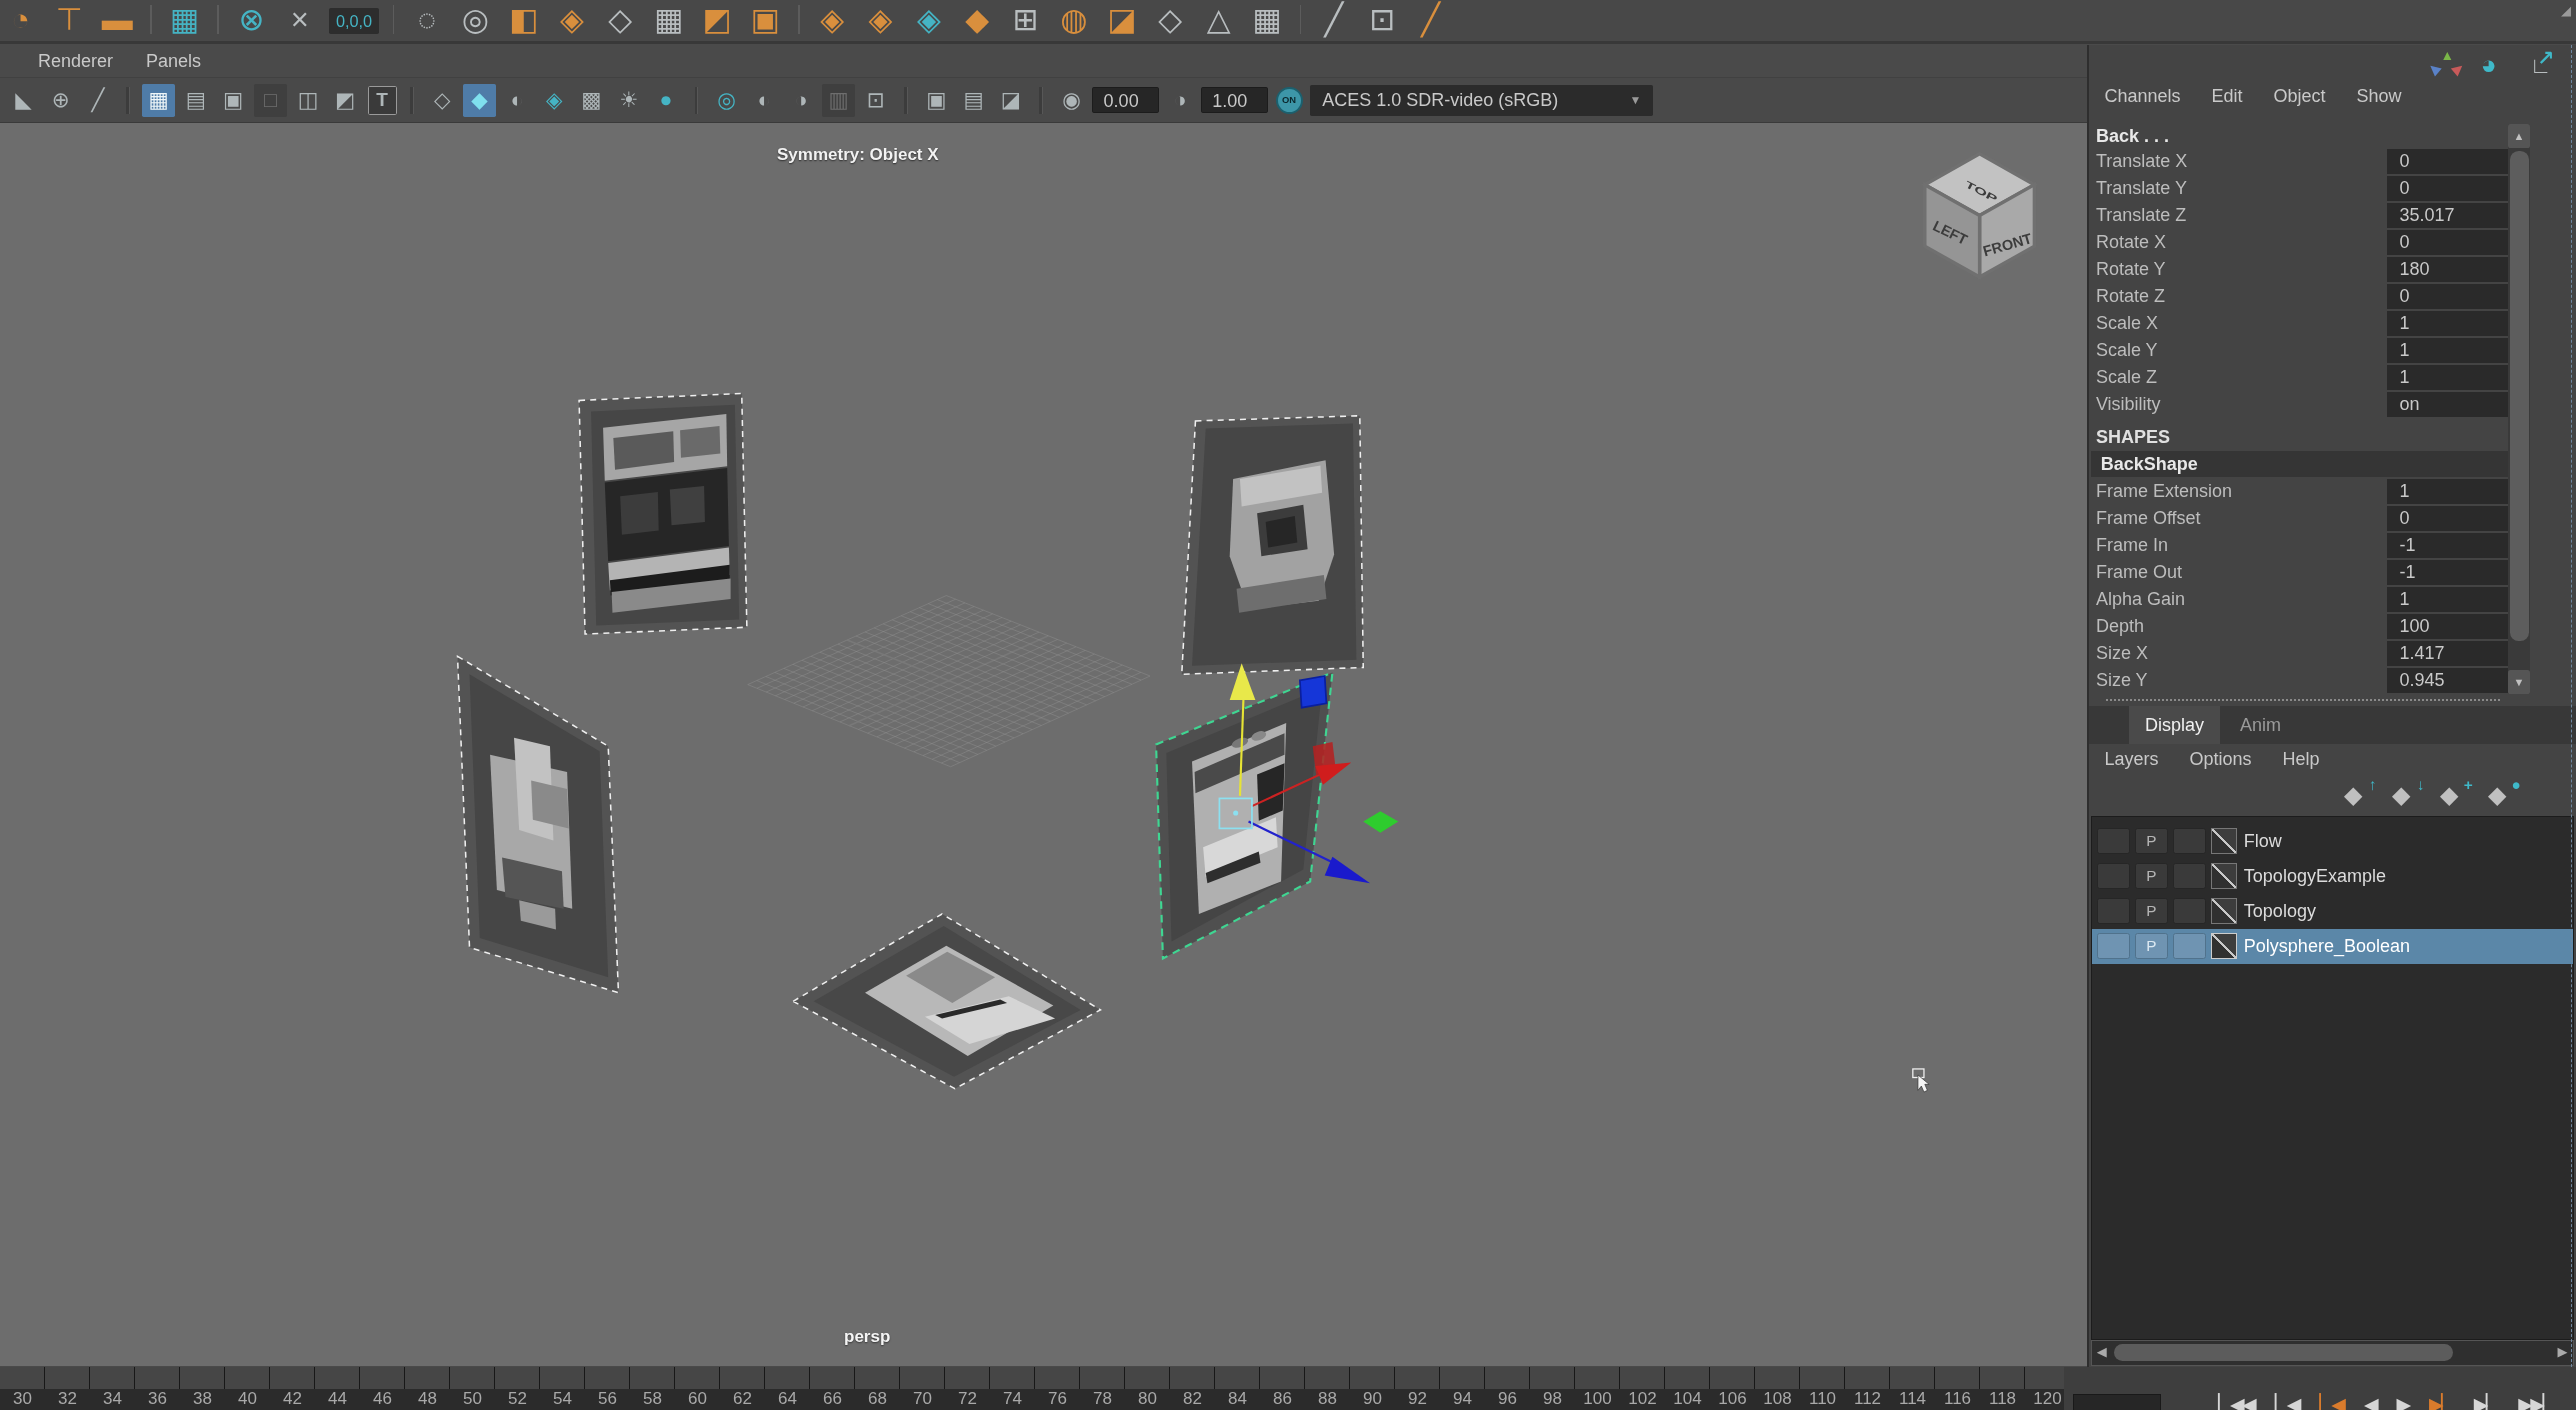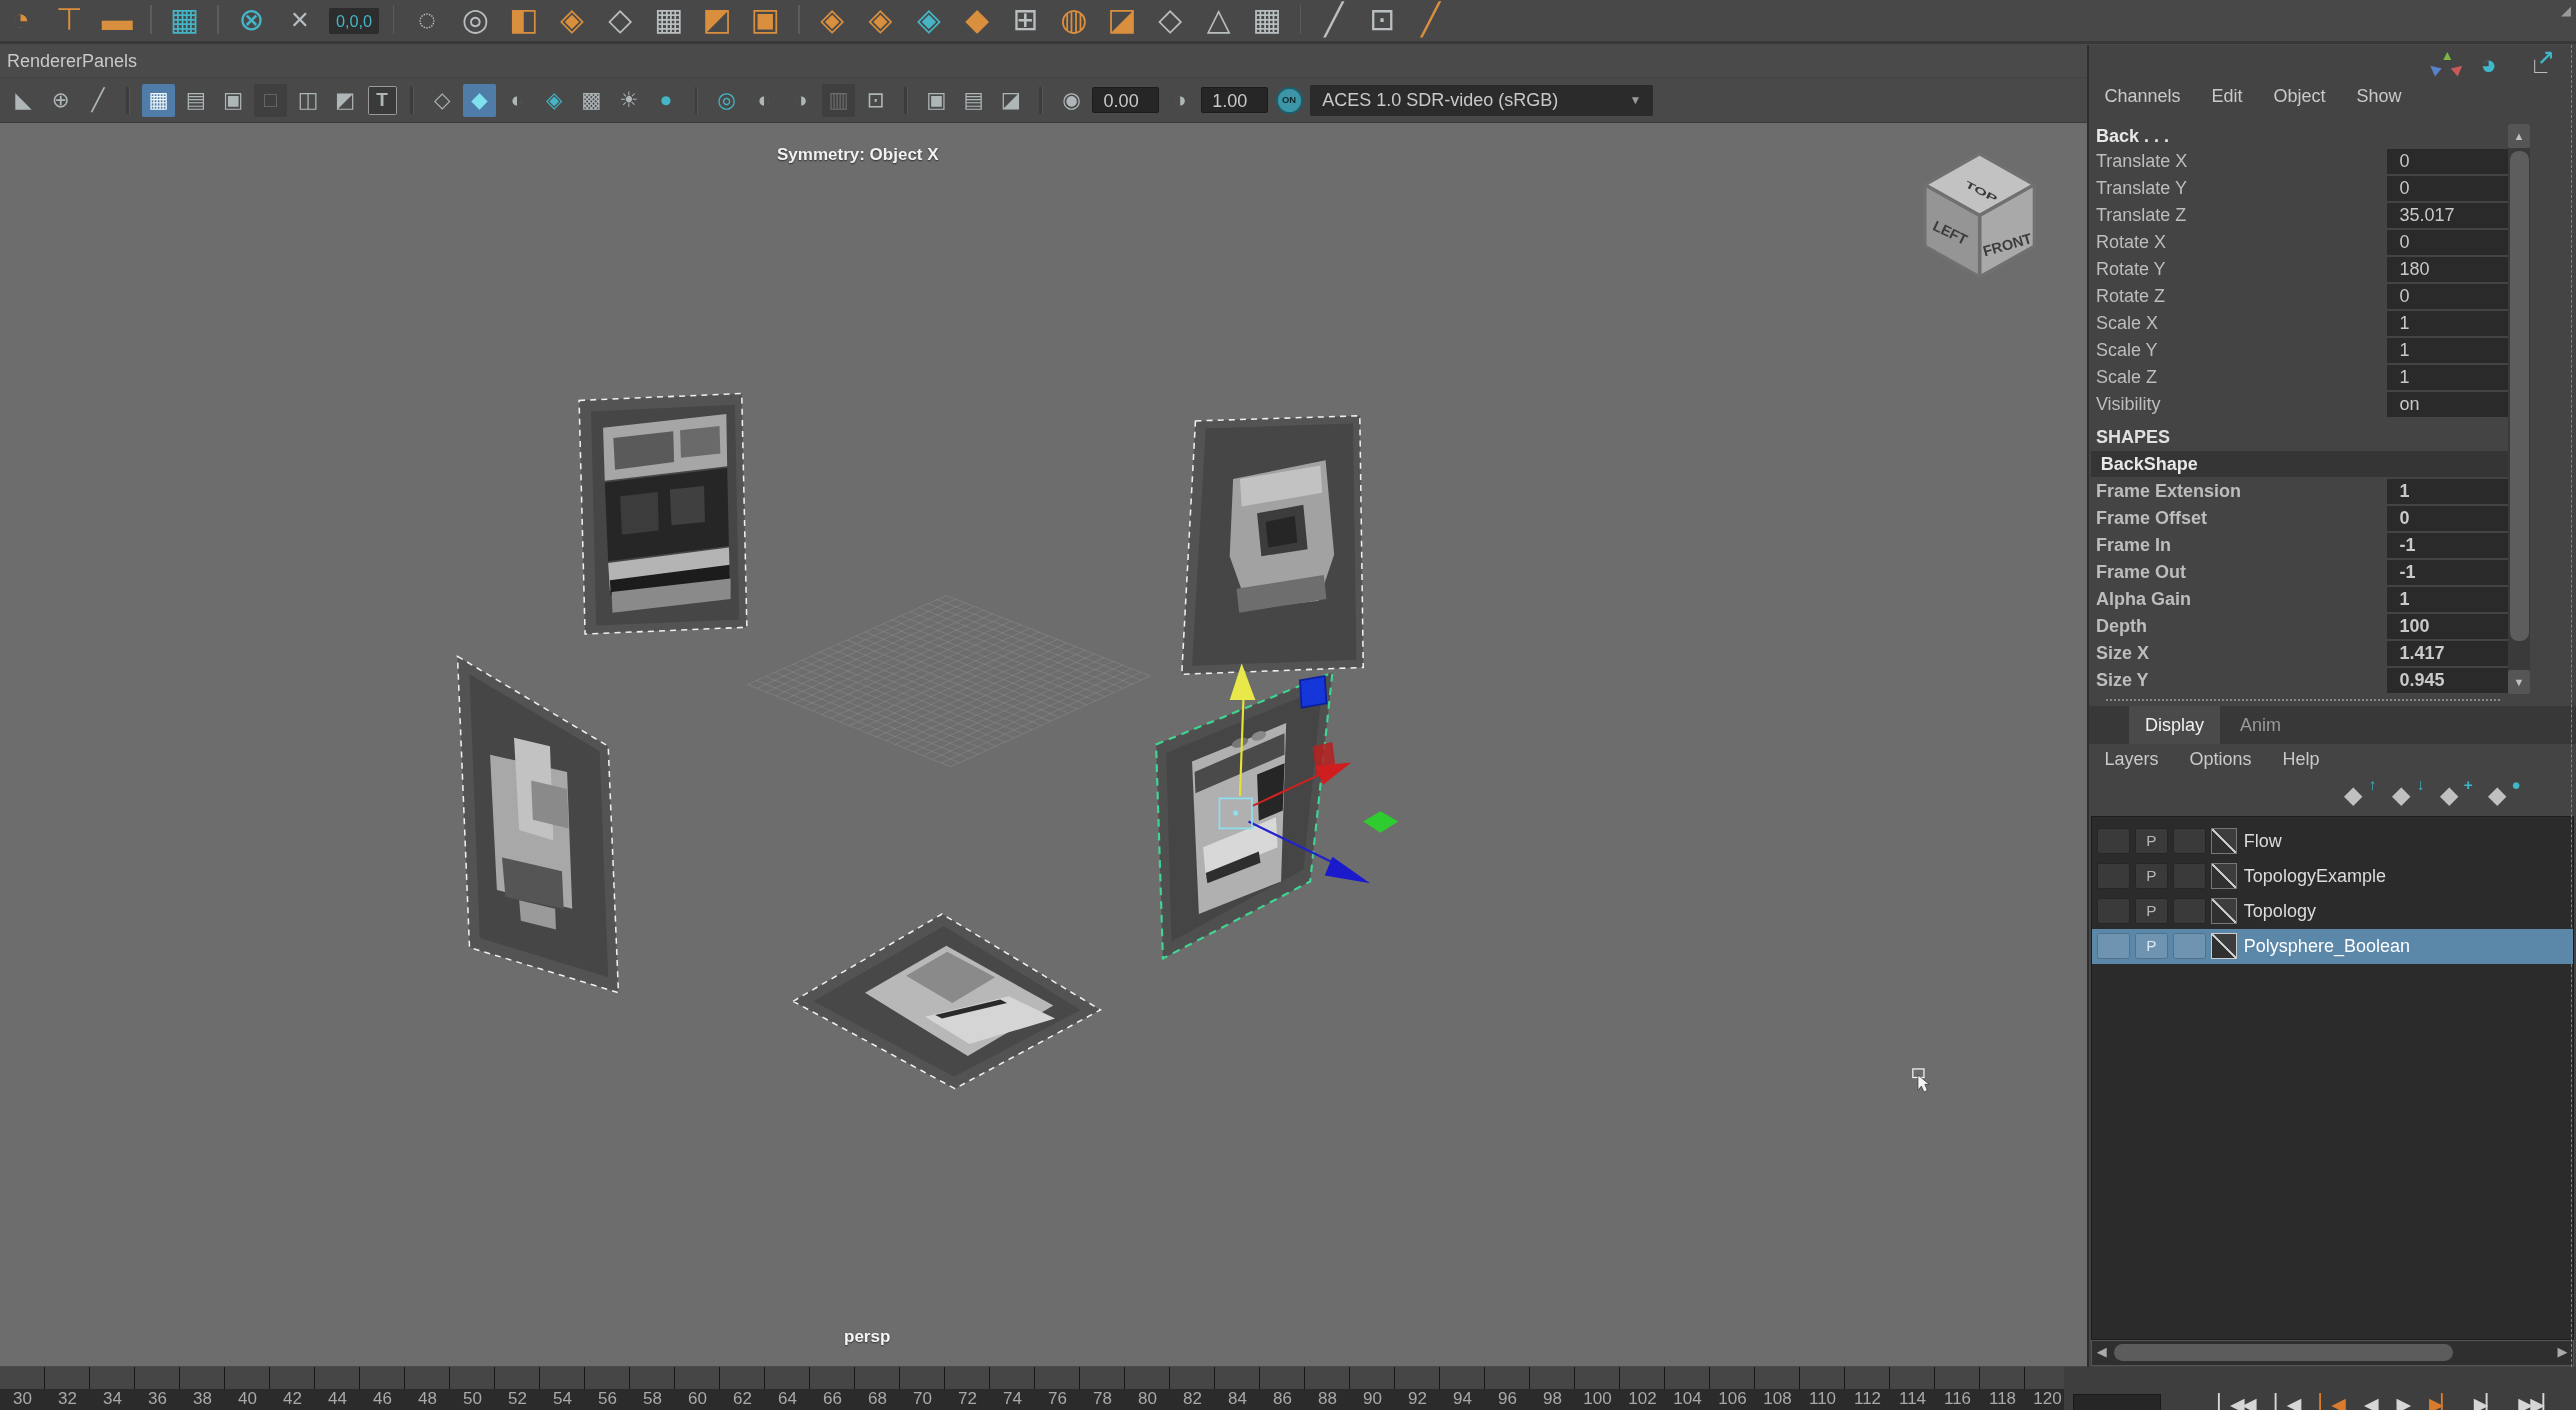--- a/index.html
+++ b/index.html
@@ -14,21 +14,21 @@
   #shelf{left:0;top:0;width:2576px;height:41px;background:#484848;border-bottom:3.4px solid #383838;overflow:hidden;}
   #shelf-icons{display:flex;align-items:flex-end;height:41px;padding-left:1.7px;gap:10.3px;}
   .shelf-icon{width:38px;height:53px;margin-bottom:-5.1px;font-size:31px;line-height:53px;text-align:center;flex:0 0 auto;}
   .shelf-icon.txt{font-size:16.3px;background:#2d2d2d;height:26px;line-height:26px;width:50px;margin-bottom:6.9px;border-radius:1.7px;}
   .shelf-sep{width:1.7px;height:29px;background:#5c5c5c;margin:0 3.4px 6.9px 3.4px;flex:0 0 auto;}
   .c-orange{color:#d98f3d;} .c-teal{color:#45b4c4;} .c-gray{color:#b9bec0;}
   #shelf-tab-arrow{right:5.1px;top:3.4px;color:#9a9a9a;font-size:13px;}
 
   
   #panel-menubar{left:0;top:45px;width:2087px;height:33px;background:#4a4a4a;border-bottom:0.9px solid #414141;
-    display:flex;align-items:center;padding-left:7px;box-sizing:border-box;}
+    display:flex;align-items:center;padding-left:38px;gap:33px;box-sizing:border-box;}
   .menu-item{font-size:18px;color:#c9c9c9;cursor:default;}
   #panel-toolbar{left:0;top:78px;width:2087px;height:45px;background:#494949;border-bottom:1.7px solid #3a3a3a;
     display:flex;align-items:center;padding-left:6.9px;box-sizing:border-box;gap:4.3px;}
   .ticon{width:33px;height:33px;font-size:21.4px;line-height:33px;text-align:center;color:#aeb6b8;border-radius:1.7px;flex:0 0 auto;}
   .ticon.teal{color:#45b4c4;}
   .ticon.dim{color:#6e6e6e;background:#3f3f3f;}
   .ticon.active{background:#4f7ca8;color:#eef6f8;}
   .ticon.active.teal{color:#7fe0ee;}
   .ticon.boxed{font-weight:bold;background:#3a3a3a;border:1.7px solid #9a9a9a;box-sizing:border-box;width:29px;height:29px;line-height:26px;font-size:19px;margin:0 1.7px;}
   .tsep{width:2.6px;height:27px;background:#3c3c3c;border-right:0.9px solid #575757;margin:0 7.7px;flex:0 0 auto;}
@@ -60,21 +60,21 @@
   .pb-btn{font-size:19px;color:#d6d6d6;letter-spacing:-2.6px;}
   .pb-btn.orange{color:#d97b2c;}
 
   
   #right-panel{left:2087px;top:45px;width:489px;height:1322px;background:#444444;border-left:2.6px solid #2e2e2e;box-sizing:border-box;}
   #sidebar-icons{position:absolute;right:13.7px;top:1.7px;display:flex;gap:15.4px;align-items:center;height:36px;}
   .sb-icon{position:relative;width:34px;height:34px;}
   #cb-menubar{position:absolute;left:0;top:36px;width:100%;height:31px;display:flex;align-items:center;padding-left:15.4px;gap:31px;box-sizing:border-box;}
   #cb-node{position:absolute;left:6.9px;top:81px;font-size:18px;font-weight:bold;color:#e8e8e8;}
   #channel-rows{position:absolute;left:6.9px;top:103px;}
-  #shape-rows{position:absolute;left:6.9px;top:433px;font-weight:bold;}
+  #shape-rows{position:absolute;left:6.9px;top:433px;}
   .ch-row{display:flex;height:27px;align-items:center;}
   .ch-label{width:283px;padding-right:8.6px;color:#bdbdbd;font-size:18px;}
   .ch-value{width:122px;height:26px;background:#2a2a2a;border-bottom:1.7px solid #444;box-sizing:border-box;
     color:#c9c9c9;font-size:18px;line-height:24px;padding-left:12px;}
   #shapes-header{position:absolute;left:6.9px;top:382px;font-size:18px;font-weight:bold;color:#e0e0e0;}
   #shape-node-row{position:absolute;left:1.7px;top:406px;width:421px;height:26px;background:#353535;
     color:#e8e8e8;font-weight:bold;font-size:18px;line-height:26px;padding-left:10px;box-sizing:border-box;}
   #cb-scrollbar{position:absolute;left:419px;top:79px;width:22px;height:570px;background:#3a3a3a;border-radius:2.6px;}
   .sb-arrow{position:absolute;left:0;width:22px;height:24px;background:#555;border-radius:2.6px;text-align:center;color:#c0c0c0;font-size:11px;line-height:24px;}
   #cb-thumb{position:absolute;left:1.7px;top:27px;width:19px;height:490px;background:#5d5d5d;border-radius:8.6px;}

